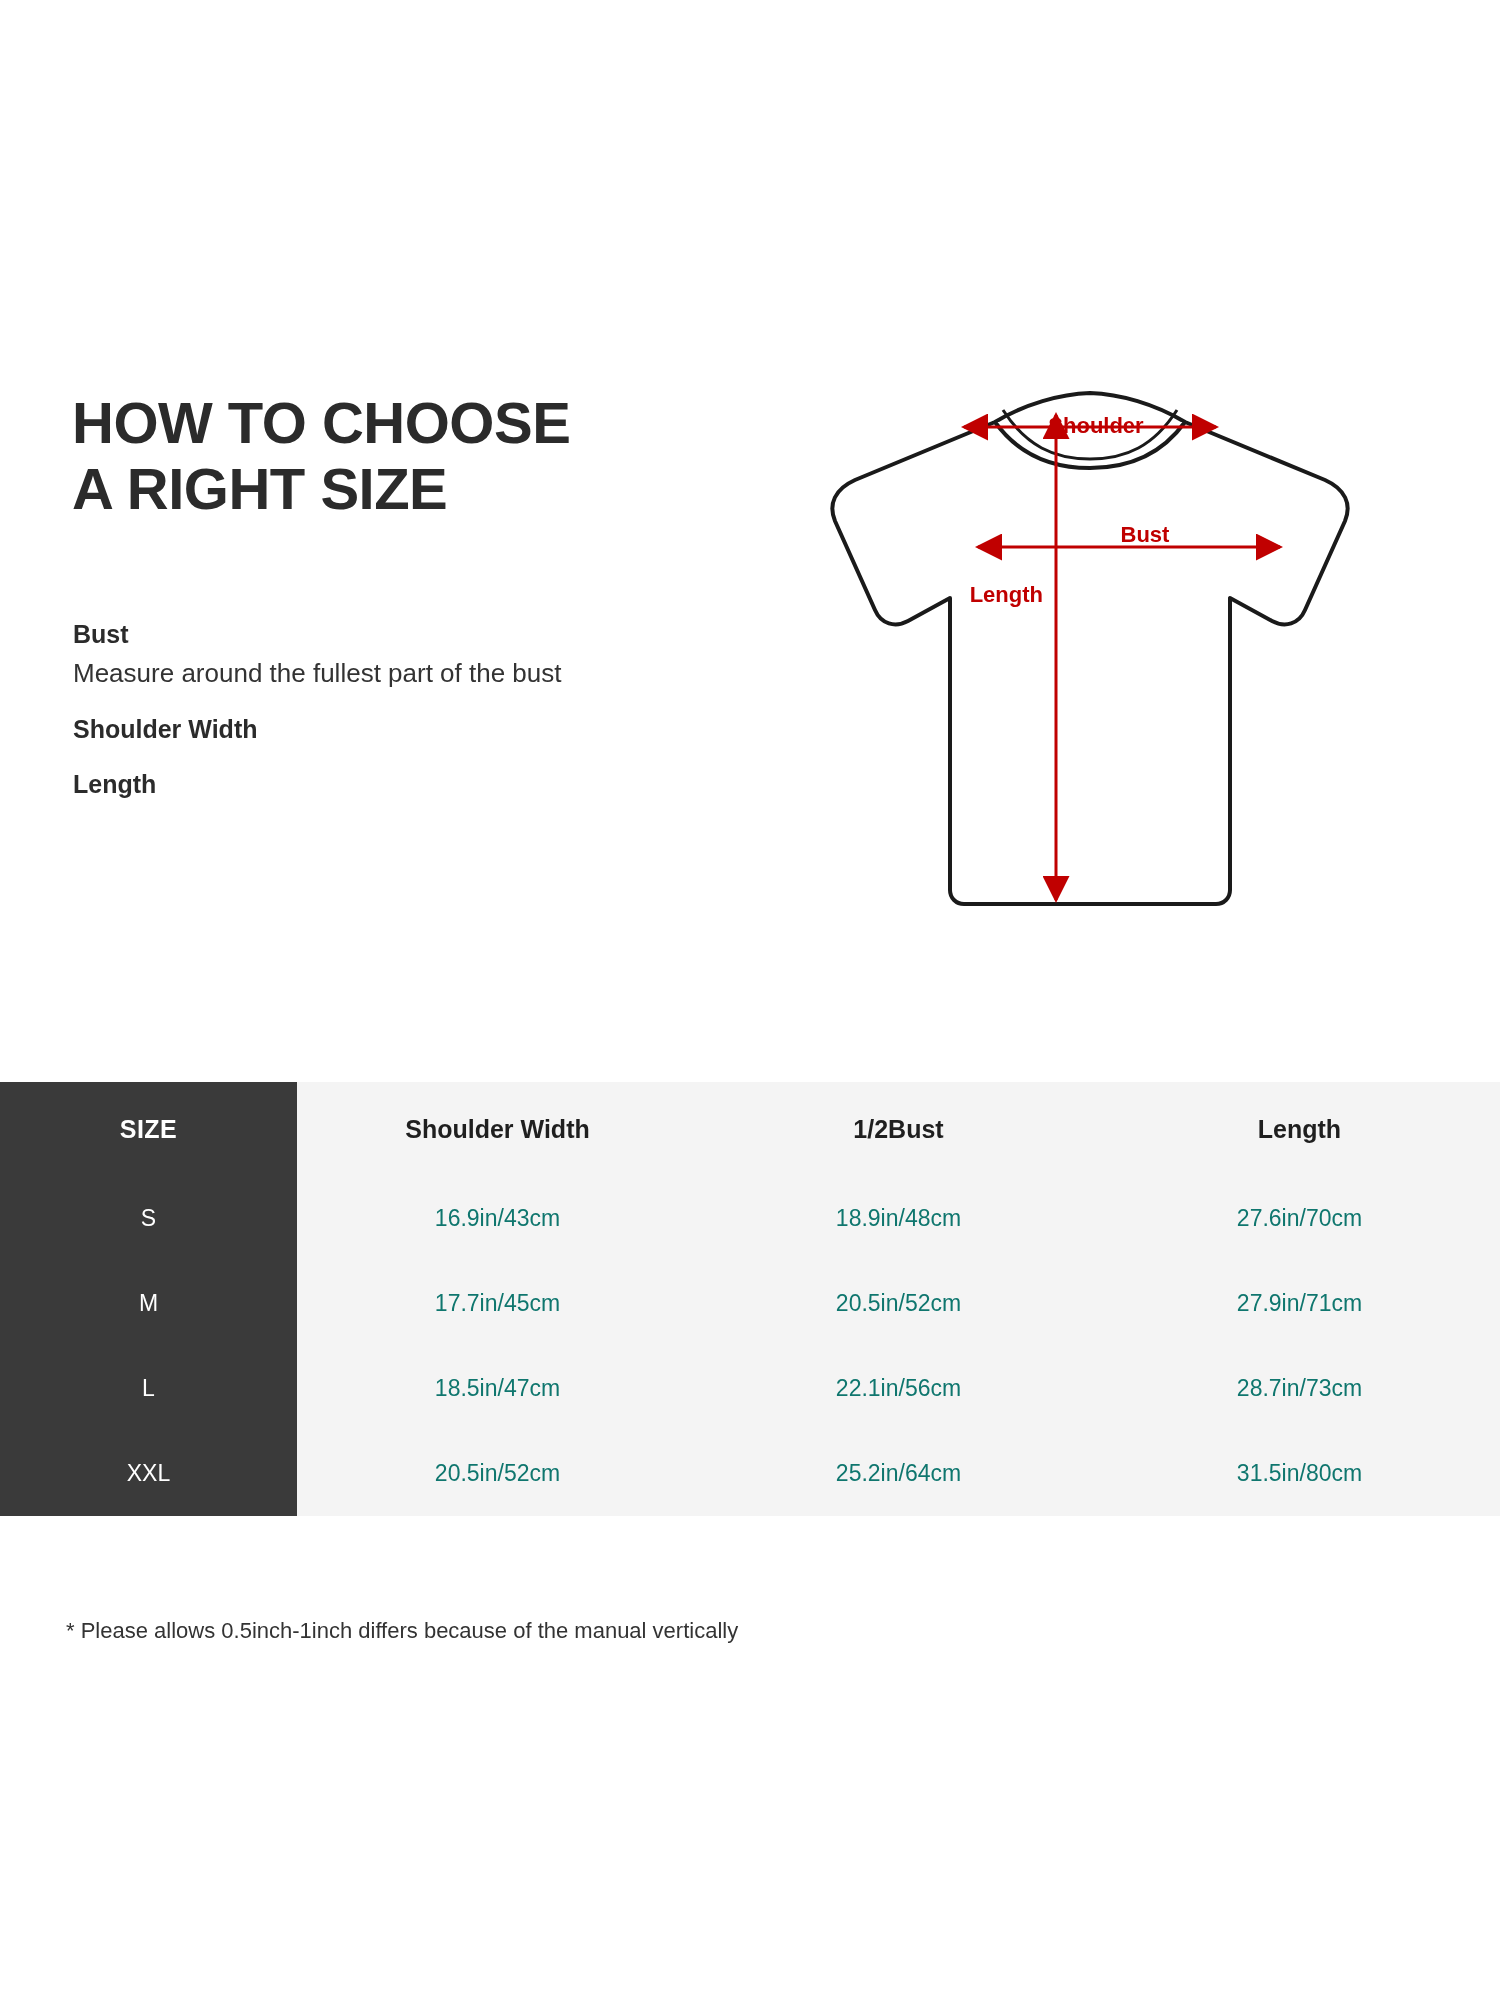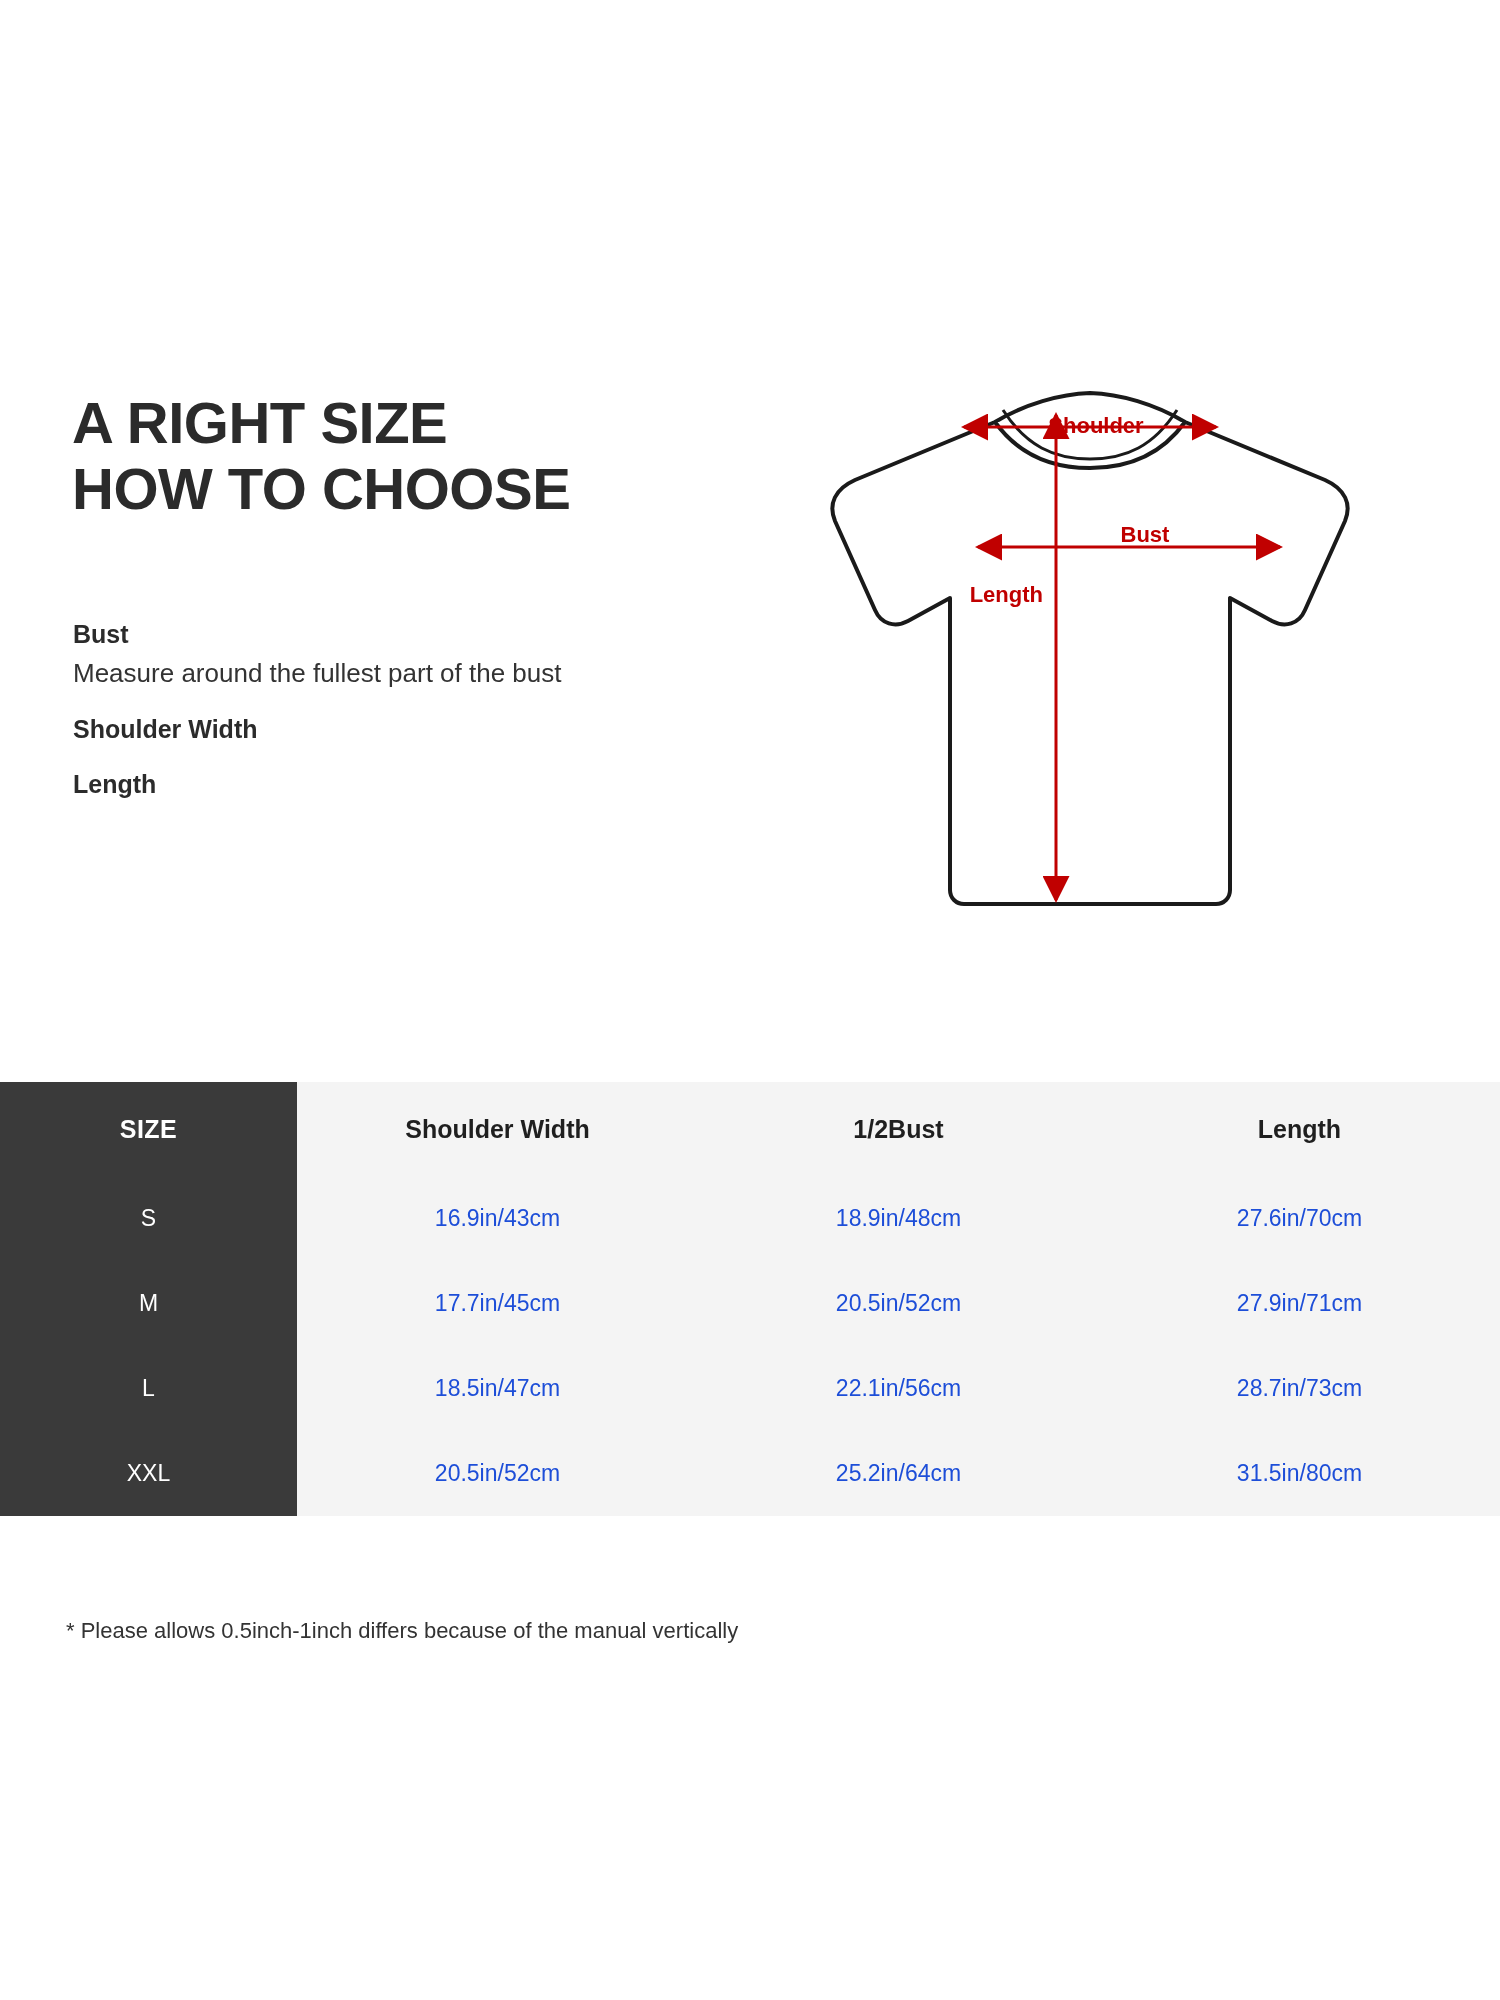--- a/index.html
+++ b/index.html
@@ -125,21 +125,21 @@
     font-size: 23px;
     text-align: center;
     vertical-align: middle;
   }
   tbody td.size-cell {
     background: #3a3a3a;
     color: #ffffff;
   }
   tbody td.data-cell {
     background: #f4f4f4;
-    color: #1d4ed8;
+    color: #0f766e;
     text-align: center;
   }
 
   
   .footnote {
     position: absolute;
     left: 66px;
     top: 1618px;
     font-size: 22px;
     color: #333333;
@@ -155,22 +155,22 @@
 </head>
 <body>
 
 <div class="page">
   <div class="gutter-left"></div>
   <div class="gutter-right" style="left:1500px;"></div>
 
   <div class="content">
 
     <div class="headline">
+      <div>HOW TO CHOOSE</div>
       <div>A RIGHT SIZE</div>
-      <div>HOW TO CHOOSE</div>
     </div>
 
     <div class="defs">
       <div class="def-block">
         <div class="def-term">Bust</div>
         <div class="def-desc">Measure around the fullest part of the bust</div>
       </div>
       <div class="def-block">
         <div class="def-term">Shoulder Width</div>
       </div>

